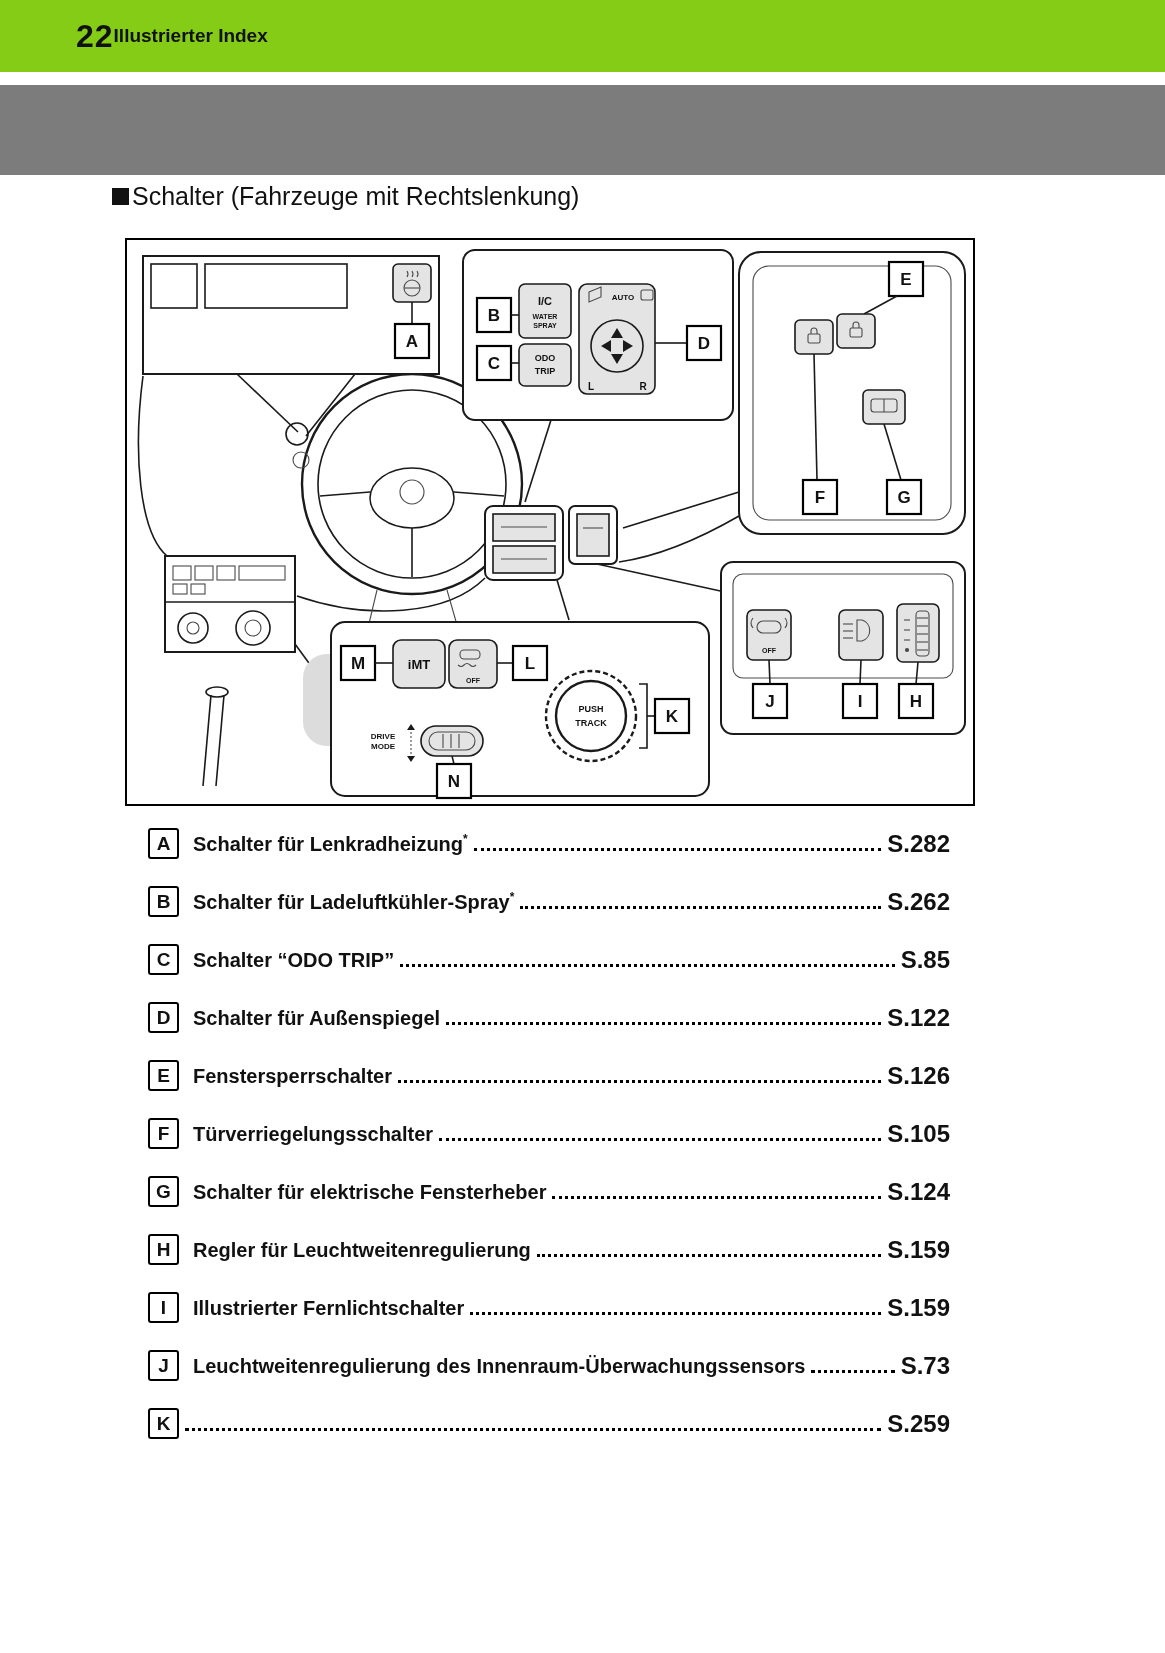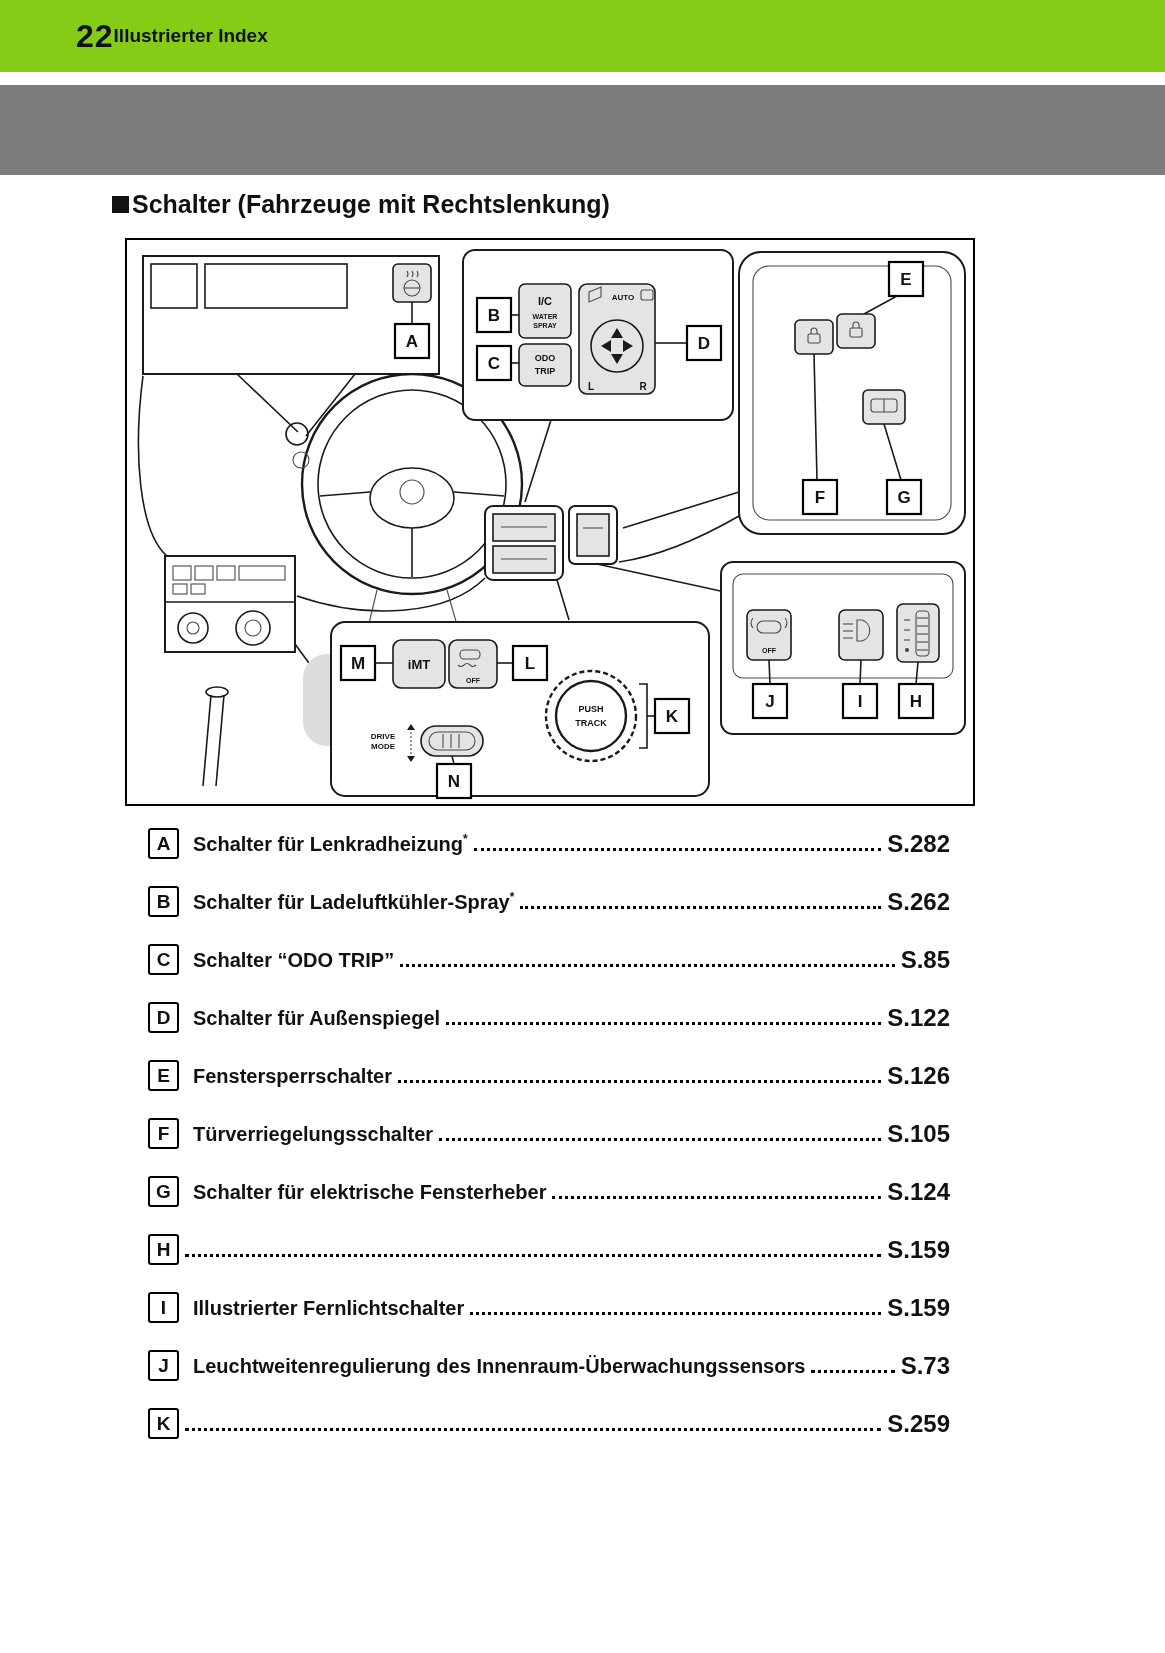--- a/index.html
+++ b/index.html
@@ -15,21 +15,21 @@
     position:absolute; top:0; left:0; width:100%; height:72px;
     background:#84cc16; display:flex; align-items:center;
   }
   .page-number { font-size:32px; font-weight:bold; margin-left:76px; letter-spacing:1px; }
   .header-title { font-size:19px; font-weight:bold; }
   .dark-band {
     position:absolute; top:85px; left:0; width:100%; height:90px; background:#7c7c7c;
   }
   .section-heading {
     position:absolute; top:182px; left:112px;
-    font-size:25px; font-weight:bold; display:flex; align-items:center;margin-top:8px;
+    font-size:25px; font-weight:normal; display:flex; align-items:center;
   }
   .bullet { width:17px; height:17px; background:#111; display:inline-block; margin-right:3px; flex:none; }
   .diagram-box {
     position:absolute; top:238px; left:125px; width:850px; height:568px;
     border:2px solid #000; background:#fff;
   }
   .diagram-box svg { width:100%; height:100%; display:block; }
 
   .index-list { position:absolute; top:828px; left:148px; width:802px; }
   .index-row { display:flex; align-items:center; height:31px; margin-bottom:27px; }
@@ -373,20 +373,21 @@
 
     <div class="index-row">
       <span class="letter-box">G</span>
       <span class="row-label"><span>Schalter für elektrische Fensterheber</span><sup></sup></span>
       <span class="leader"></span>
       <span class="row-page">S.124</span>
     </div>
 
     <div class="index-row">
       <span class="letter-box">H</span>
+      <span class="row-label"><span>Regler für Leuchtweitenregulierung</span><sup></sup></span>
       <span class="leader"></span>
       <span class="row-page">S.159</span>
     </div>
 
     <div class="index-row">
       <span class="letter-box">I</span>
       <span class="row-label"><span>Illustrierter Fernlichtschalter</span><sup></sup></span>
       <span class="leader"></span>
       <span class="row-page">S.159</span>
     </div>

